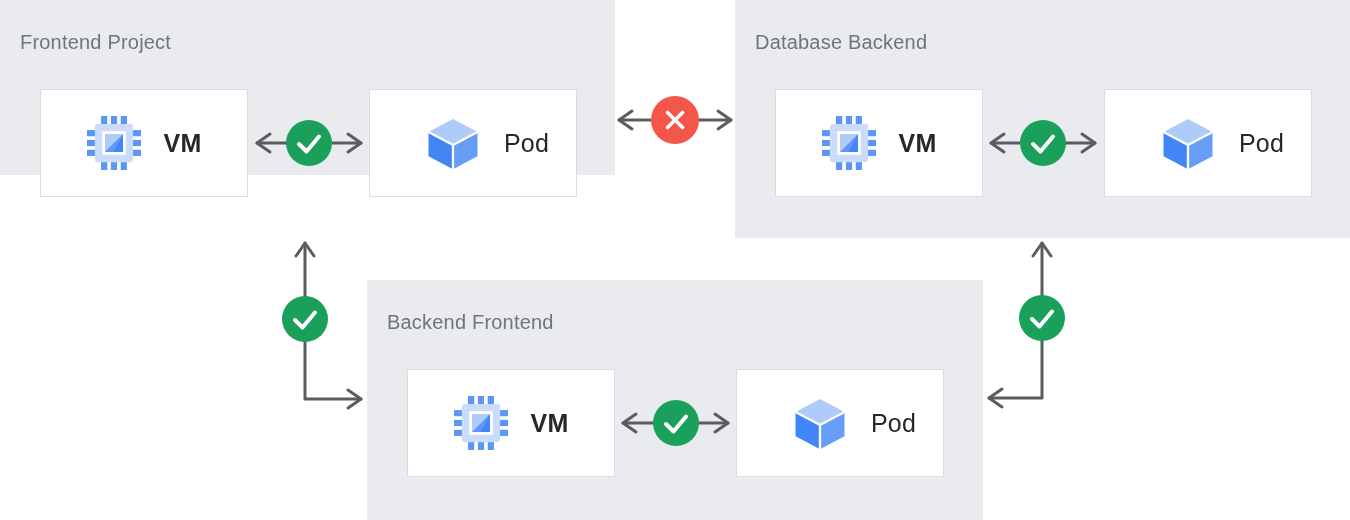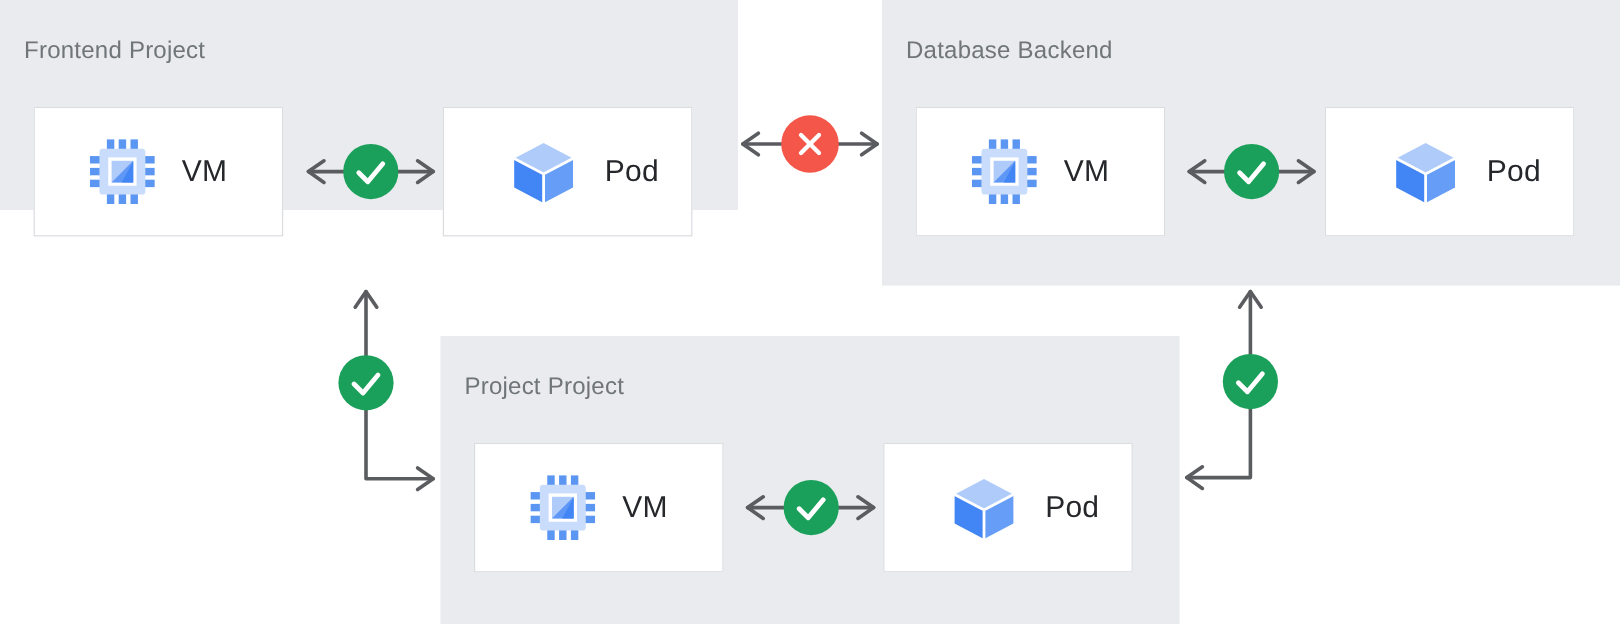--- a/index.html
+++ b/index.html
@@ -13,21 +13,21 @@
   #panel-backend{left:367px;top:280px;width:616px;height:240px;}
   .panel-title{
     position:absolute;left:20px;top:30px;font-size:20px;line-height:24px;
     color:#70757A;letter-spacing:.2px;white-space:nowrap;
   }
   .node-box{
     position:absolute;top:89px;width:208px;height:108px;background:#ffffff;
     border:1px solid #DADDE0;box-sizing:border-box;
     display:flex;align-items:center;justify-content:center;gap:23px;
   }
-  .node-box.vm{left:28px;}
+  .node-box.vm{left:40px;font-weight:bold;}
   .node-box.pod{left:369px;padding-left:28px;}
   .node-label{font-size:25px;color:#25272B;letter-spacing:.2px;}
   .icon-wrap{display:flex;align-items:center;justify-content:center;}
   svg.overlay{position:absolute;left:0;top:0;z-index:2;pointer-events:none;}
   .badge{
     position:absolute;z-index:3;border-radius:50%;
     display:flex;align-items:center;justify-content:center;
   }
   .badge.ok{width:46px;height:46px;background:#1AA05A;}
   .badge.bad{width:48px;height:48px;background:#F5564A;}
@@ -113,21 +113,21 @@
           <polygon points="3,14.6 24,25.7 24,46.5 3,35.4" fill="#4285F4"></polygon>
           <polygon points="45,14.6 24,25.7 24,46.5 45,35.4" fill="#669DF6"></polygon>
           <path d="M3,14.6 L24,25.7 L45,14.6 M24,25.7 L24,46.5" stroke="#ffffff" stroke-width="2" fill="none"></path>
         </svg>
       </span>
       <span class="node-label">Pod</span>
     </div>
   </div>
 
   <div class="panel" id="panel-backend">
-    <div class="panel-title">Project Project</div>
+    <div class="panel-title">Backend Frontend</div>
     <div class="node-box vm">
       <span class="icon-wrap">
         <svg width="54" height="54" viewBox="0 0 48 48">
           <g fill="#5A96F2">
             <rect x="12.5" y="0" width="5.5" height="7.5"></rect>
               <rect x="21.25" y="0" width="5.5" height="7.5"></rect>
               <rect x="30" y="0" width="5.5" height="7.5"></rect>
             <rect x="12.5" y="40.5" width="5.5" height="7.5"></rect>
               <rect x="21.25" y="40.5" width="5.5" height="7.5"></rect>
               <rect x="30" y="40.5" width="5.5" height="7.5"></rect>

